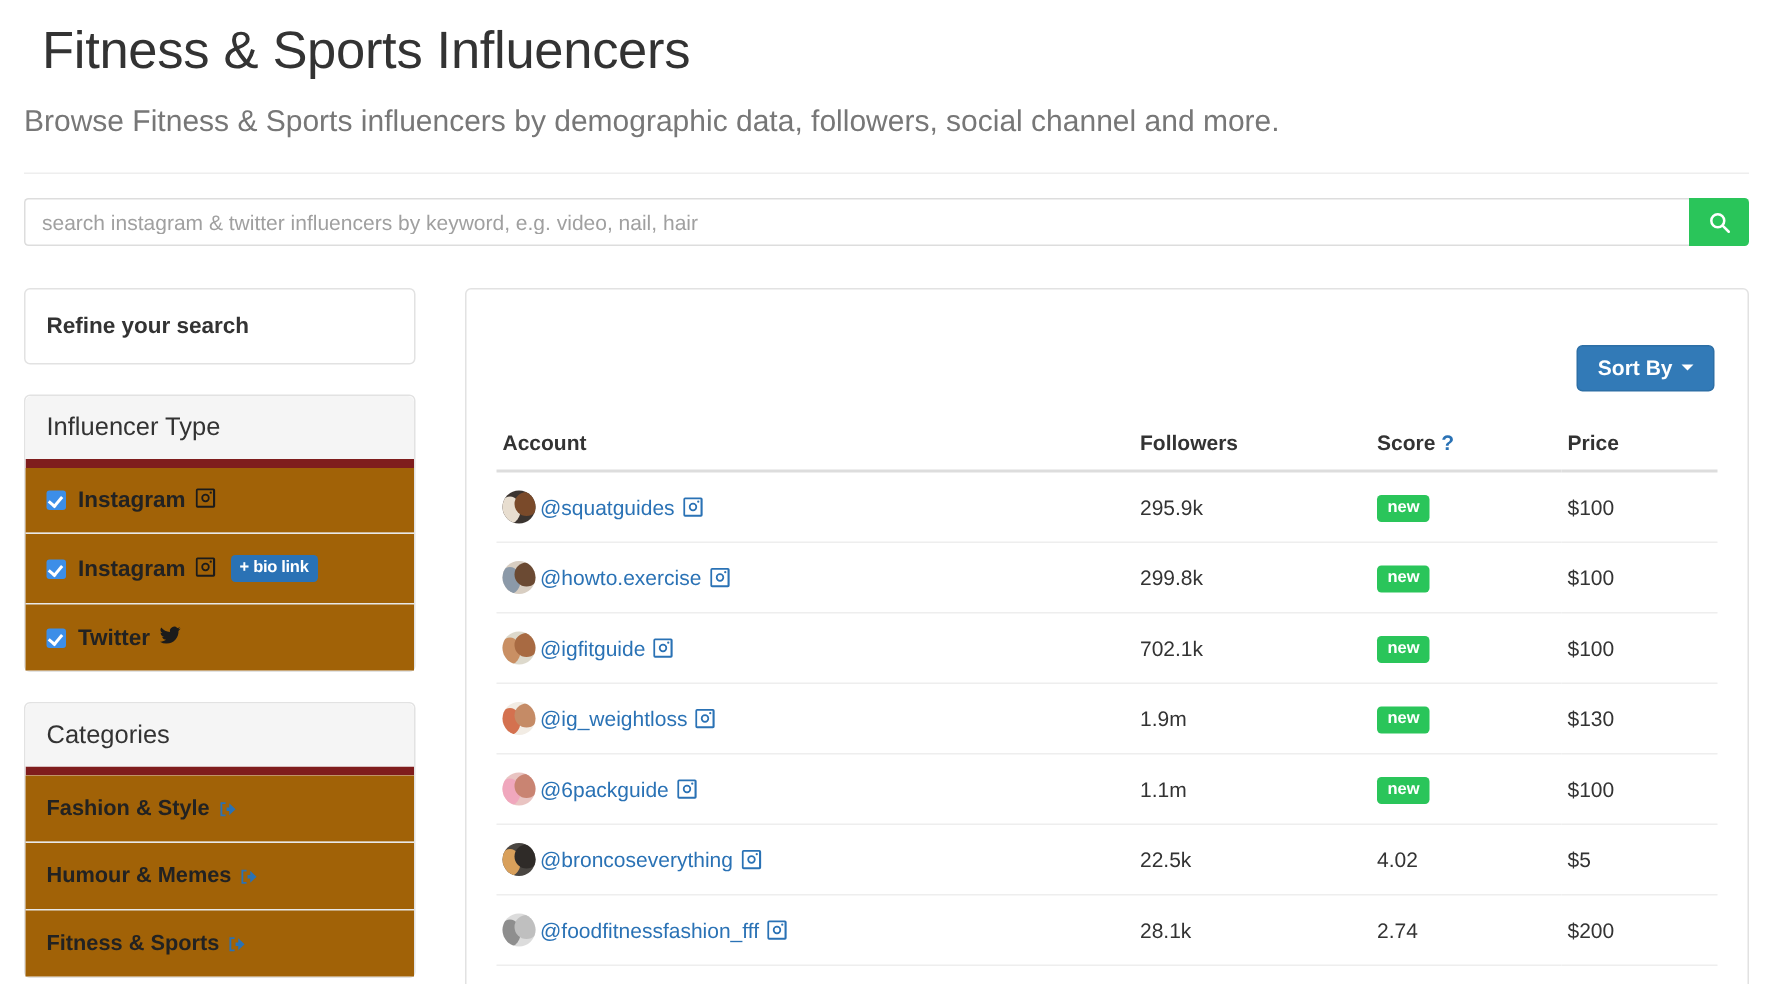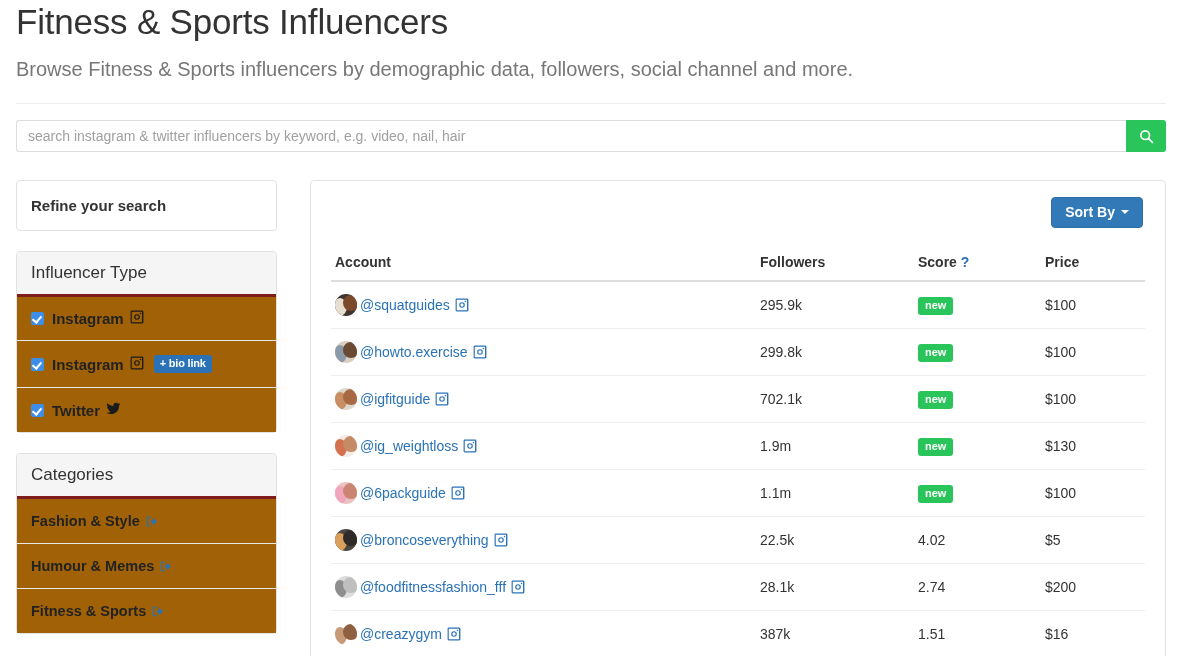--- a/index.html
+++ b/index.html
@@ -11,21 +11,21 @@
     font-family: "Liberation Sans", sans-serif;
     color: #333333;
     -webkit-font-smoothing: antialiased;
   }
 
   .page { width: 1182px; height: 656px; position: relative; }
 
   
   .hero { padding: 0 16px; }
   .hero h1 {
-    margin: 0;
+    margin: 12px;
     padding-top: 2px;
     font-size: 35px;
     font-weight: 400;
     line-height: 1.15;
     color: #333333;
     letter-spacing: -0.2px;
   }
   .hero p {
     margin: 14px 0 0 0;
     font-size: 20px;
@@ -94,21 +94,21 @@
     margin-bottom: 20px;
   }
   .panel-plain-body {
     padding: 16px 14px;
     font-size: 15px;
     font-weight: bold;
     color: #333333;
   }
   .panel-heading {
     background: #f5f5f5;
-    border-bottom: 3px solid #7f1d1d;
+    border-bottom: 6px solid #7f1d1d;
     border-radius: 4px 4px 0 0;
     padding: 11px 14px;
     font-size: 17px;
     font-weight: 400;
     color: #333333;
   }
   .list-group { list-style: none; margin: 0; padding: 0; }
   .list-group li {
     border-top: 1px solid #e8e8e8;
     padding: 13px 14px;
@@ -176,20 +176,21 @@
     color: #ffffff;
     font-size: 14px;
     font-weight: bold;
     padding: 7px 13px 8px 13px;
     cursor: pointer;
     font-family: "Liberation Sans", sans-serif;
     display: inline-flex;
     align-items: center;
     gap: 6px;
     line-height: 1;
+    margin-top: 21px;
   }
   .caret {
     width: 0; height: 0;
     border-left: 4px solid transparent;
     border-right: 4px solid transparent;
     border-top: 4px solid #ffffff;
     display: inline-block;
   }
 
   table.tbl {

